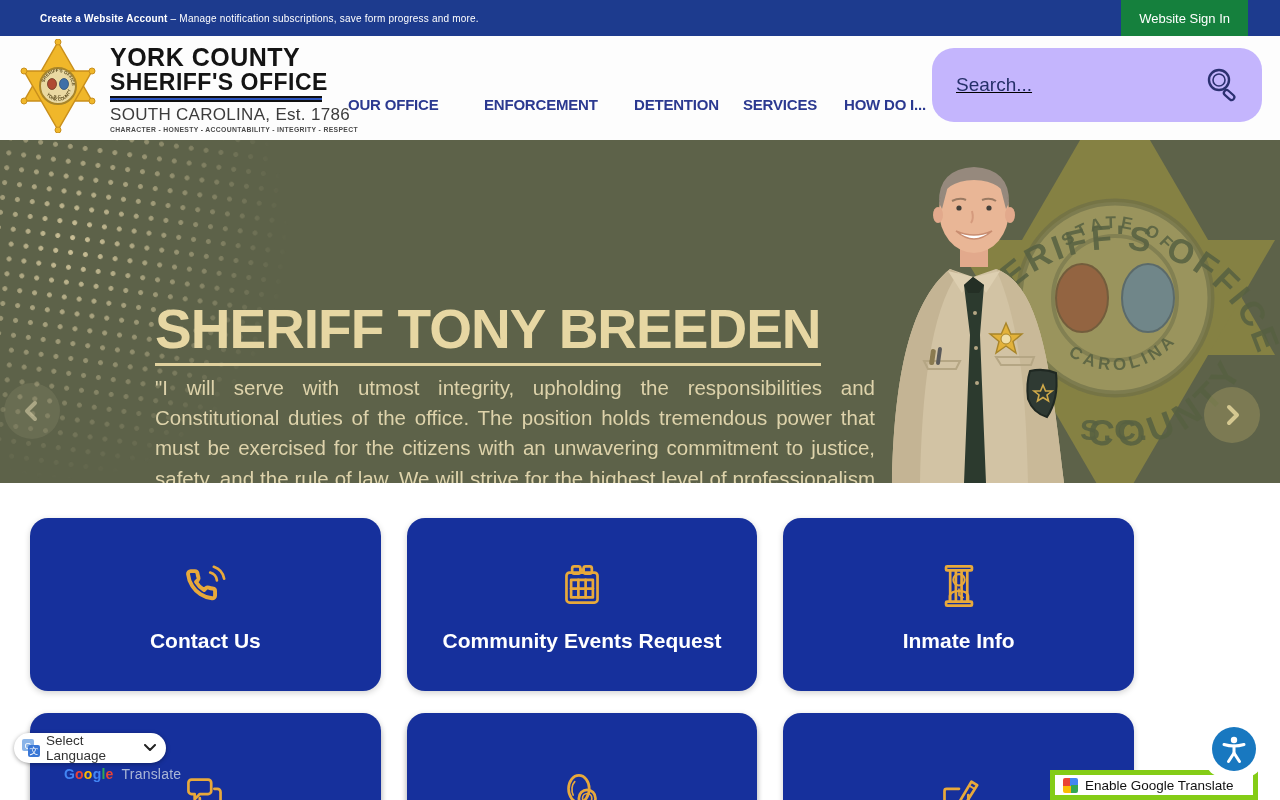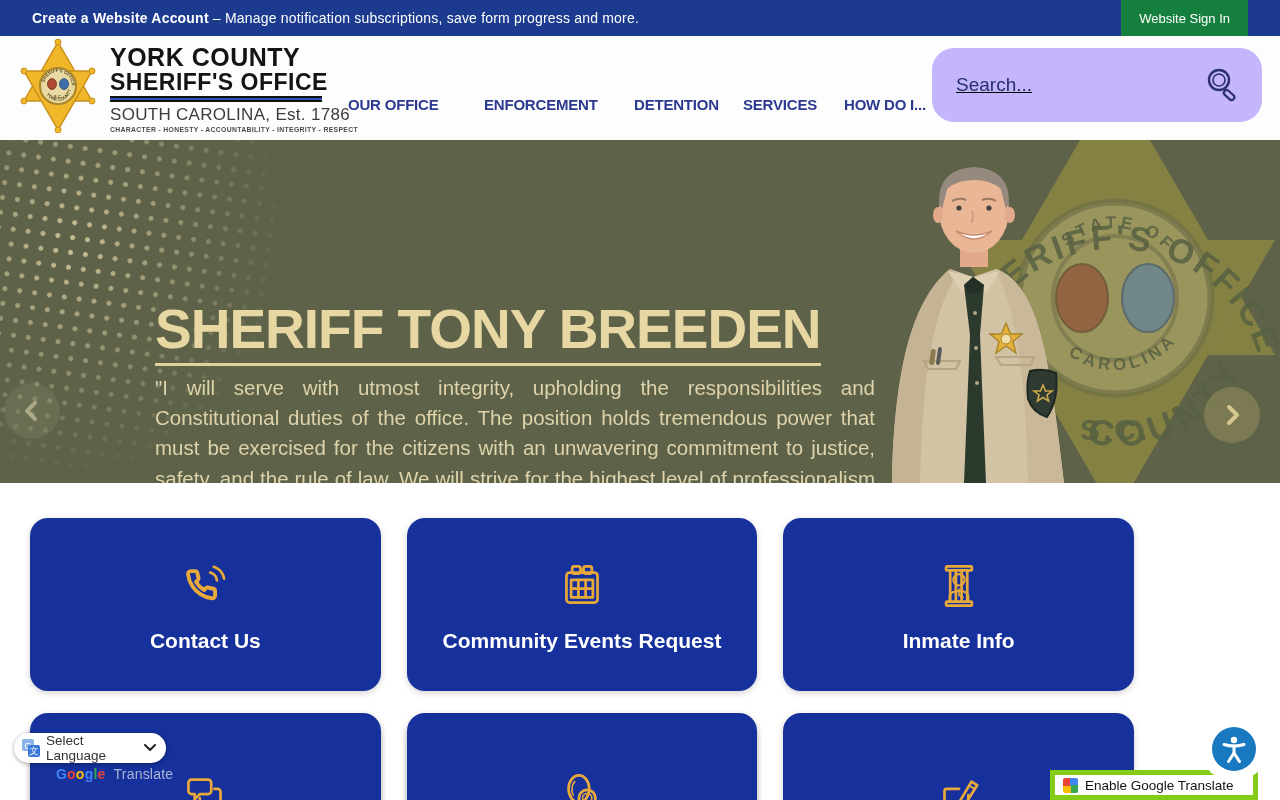--- a/index.html
+++ b/index.html
@@ -1,21 +1,21 @@
 <!DOCTYPE html>
 <html><head>
 <meta charset="utf-8">
 <style>
   * { margin:0; padding:0; box-sizing:border-box; }
   body { background:#fff; font-family:"Liberation Sans", sans-serif; }
   .page { position:relative; width:1280px; height:800px; overflow:hidden; background:#fff; }
 
   
   .topbar { position:absolute; left:0; top:0; width:1280px; height:36px; background:#1d3b8e; display:flex; align-items:center; }
-  .topbar-text { margin-left:32px; font-size:14px; color:#ffffff; letter-spacing:.2px; }
+  .topbar-text { margin-left:40px; font-size:10px; color:#ffffff; letter-spacing:.2px; }
   .topbar-text b { font-weight:bold; }
   .signin-btn { position:absolute; right:32px; top:0; height:36px; padding:0 18px; background:#15803d; color:#fff; font-size:13px; display:flex; align-items:center; border:none; cursor:pointer; font-family:inherit; }
 
   
   .header { position:absolute; left:0; top:36px; width:1280px; height:104px; background:#fdfdfd; }
   .logo { position:absolute; left:16px; top:3px; display:flex; cursor:pointer; }
   .logo-star { width:84px; height:94px; }
   .logo-textblock { margin-left:10px; margin-top:6px; color:#141414; }
   .logo-line1 { font-size:25px; font-weight:900; letter-spacing:.5px; line-height:25px; }
   .logo-line2 { font-size:23px; font-weight:900; letter-spacing:.5px; line-height:24px; }
@@ -49,21 +49,21 @@
   .cards-row { position:absolute; left:30px; width:1104px; display:grid; grid-template-columns:repeat(3,1fr); gap:26px; }
   .row1 { top:518px; }
   .row2 { top:713px; }
   .card { height:173px; background:#16309c; border-radius:18px; display:flex; flex-direction:column; align-items:center; justify-content:center; cursor:pointer; box-shadow:0 2px 6px rgba(0,0,0,.18); }
   .card-label { margin-top:13px; color:#ffffff; font-size:21px; font-weight:bold; text-align:center; line-height:25px; padding:0 14px; }
   .icon56 { width:58px; height:58px; stroke:#e8a93b; fill:none; stroke-width:2.6; stroke-linecap:round; stroke-linejoin:round; }
 
   
   .gt-select { position:absolute; left:14px; top:733px; width:152px; height:30px; background:#fff; border-radius:15px; box-shadow:0 1px 4px rgba(0,0,0,.35); display:flex; align-items:center; padding:0 10px 0 8px; cursor:pointer; z-index:30; }
   .gt-select-label { flex:1; font-size:13.5px; color:#333; margin-left:6px; }
-  .gt-wordmark { position:absolute; left:56px; top:766px; z-index:29; font-size:14px; font-weight:bold; letter-spacing:.2px; }
+  .gt-wordmark { position:absolute; left:64px; top:766px; z-index:29; font-size:14px; font-weight:bold; letter-spacing:.2px; }
   .gt-wordmark .translate-word { color:#aab6d6; font-weight:normal; margin-left:4px; }
   .enable-bar { position:absolute; left:1050px; top:770px; width:208px; height:30px; background:#fff; border:5px solid #84cc16; display:flex; align-items:center; z-index:30; cursor:pointer; }
   .enable-google-icon { width:15px; height:15px; margin:0 7px 0 8px; background:conic-gradient(#4285F4 0 25%, #34A853 0 50%, #FBBC05 0 75%, #EA4335 0); border-radius:2px; }
   .enable-label { font-size:13.5px; color:#111; }
   .a11y-wrap { position:absolute; left:1206px; top:721px; width:56px; height:56px; background:#fff; border-radius:16px; display:flex; align-items:center; justify-content:center; z-index:31; cursor:pointer; }
   .a11y-circle { width:44px; height:44px; border-radius:50%; background:#1878c0; display:flex; align-items:center; justify-content:center; }
 </style>
 </head>
 <body>
 

